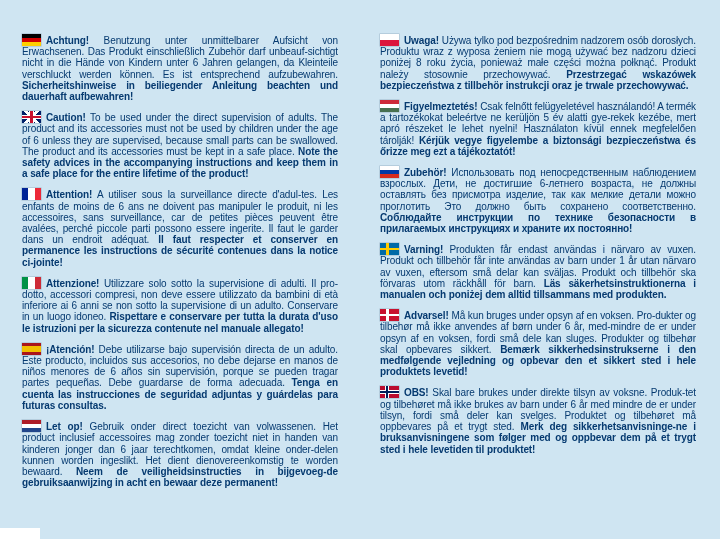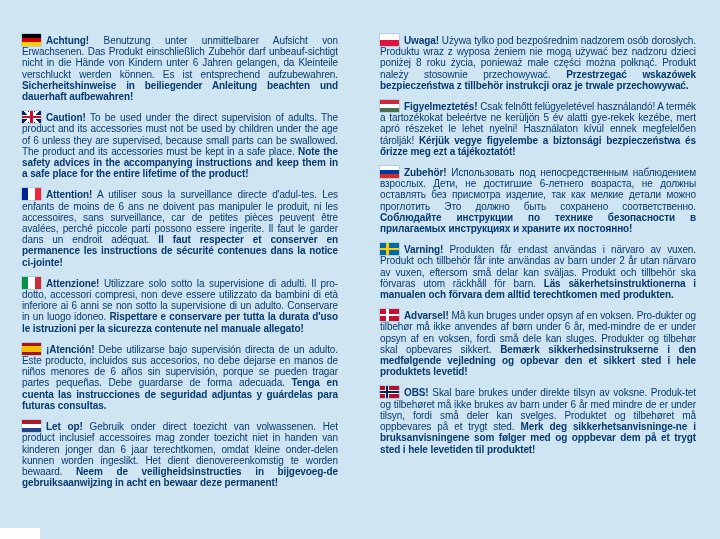--- a/index.html
+++ b/index.html
@@ -114,21 +114,21 @@
 
     <p class="entry">
       <span class="flag" data-flag="hu"></span><b>Figyelmeztetés!</b><span> Csak felnőtt felügyeletével használandó! A termék a tartozékokat beleértve ne kerüljön 5 év alatti gye-rekek kezébe, mert apró részeket le lehet nyelni! Használaton kívül ennek megfelelően tárolják! </span><b>Kérjük vegye figyelembe a biztonsági bezpieczeństwa és őrizze meg ezt a tájékoztatót!</b>
     </p>
 
     <p class="entry">
       <span class="flag" data-flag="ru"></span><b>Zubehör!</b><span> Использовать под непосредственным наблюдением взрослых. Дети, не достигшие 6-летнего возраста, не должны оставлять без присмотра изделие, так как мелкие детали можно проглотить Это должно быть сохранено соответственно. </span><b>Соблюдайте инструкции по технике безопасности в прилагаемых инструкциях и храните их постоянно!</b>
     </p>
 
     <p class="entry">
-      <span class="flag" data-flag="se"></span><b>Varning!</b><span> Produkten får endast användas i närvaro av vuxen. Produkt och tillbehör får inte användas av barn under 2 år utan närvaro av vuxen, eftersom små delar kan sväljas. Produkt och tillbehör ska förvaras utom räckhåll för barn. </span><b>Läs säkerhetsinstruktionerna i manualen och förvara dem alltid terechtkomen med produkten.</b>
+      <span class="flag" data-flag="se"></span><b>Varning!</b><span> Produkten får endast användas i närvaro av vuxen. Produkt och tillbehör får inte användas av barn under 1 år utan närvaro av vuxen, eftersom små delar kan sväljas. Produkt och tillbehör ska förvaras utom räckhåll för barn. </span><b>Läs säkerhetsinstruktionerna i manualen och poniżej dem alltid tillsammans med produkten.</b>
     </p>
 
     <p class="entry">
       <span class="flag" data-flag="dk"></span><b>Advarsel!</b><span> Må kun bruges under opsyn af en voksen. Pro-dukter og tilbehør må ikke anvendes af børn under 6 år, med-mindre de er under opsyn af en voksen, fordi små dele kan sluges. Produkter og tilbehør skal opbevares sikkert. </span><b>Bemærk sikkerhedsinstrukserne i den medfølgende vejledning og opbevar den et sikkert sted i hele produktets levetid!</b>
     </p>
 
     <p class="entry">
       <span class="flag" data-flag="no"></span><b>OBS!</b><span> Skal bare brukes under direkte tilsyn av voksne. Produk-tet og tilbehøret må ikke brukes av barn under 6 år med mindre de er under tilsyn, fordi små deler kan svelges. Produktet og tilbehøret må oppbevares på et trygt sted. </span><b>Merk deg sikkerhetsanvisninge-ne i bruksanvisningene som følger med og oppbevar dem på et trygt sted i hele levetiden til produktet!</b>
     </p>
 

